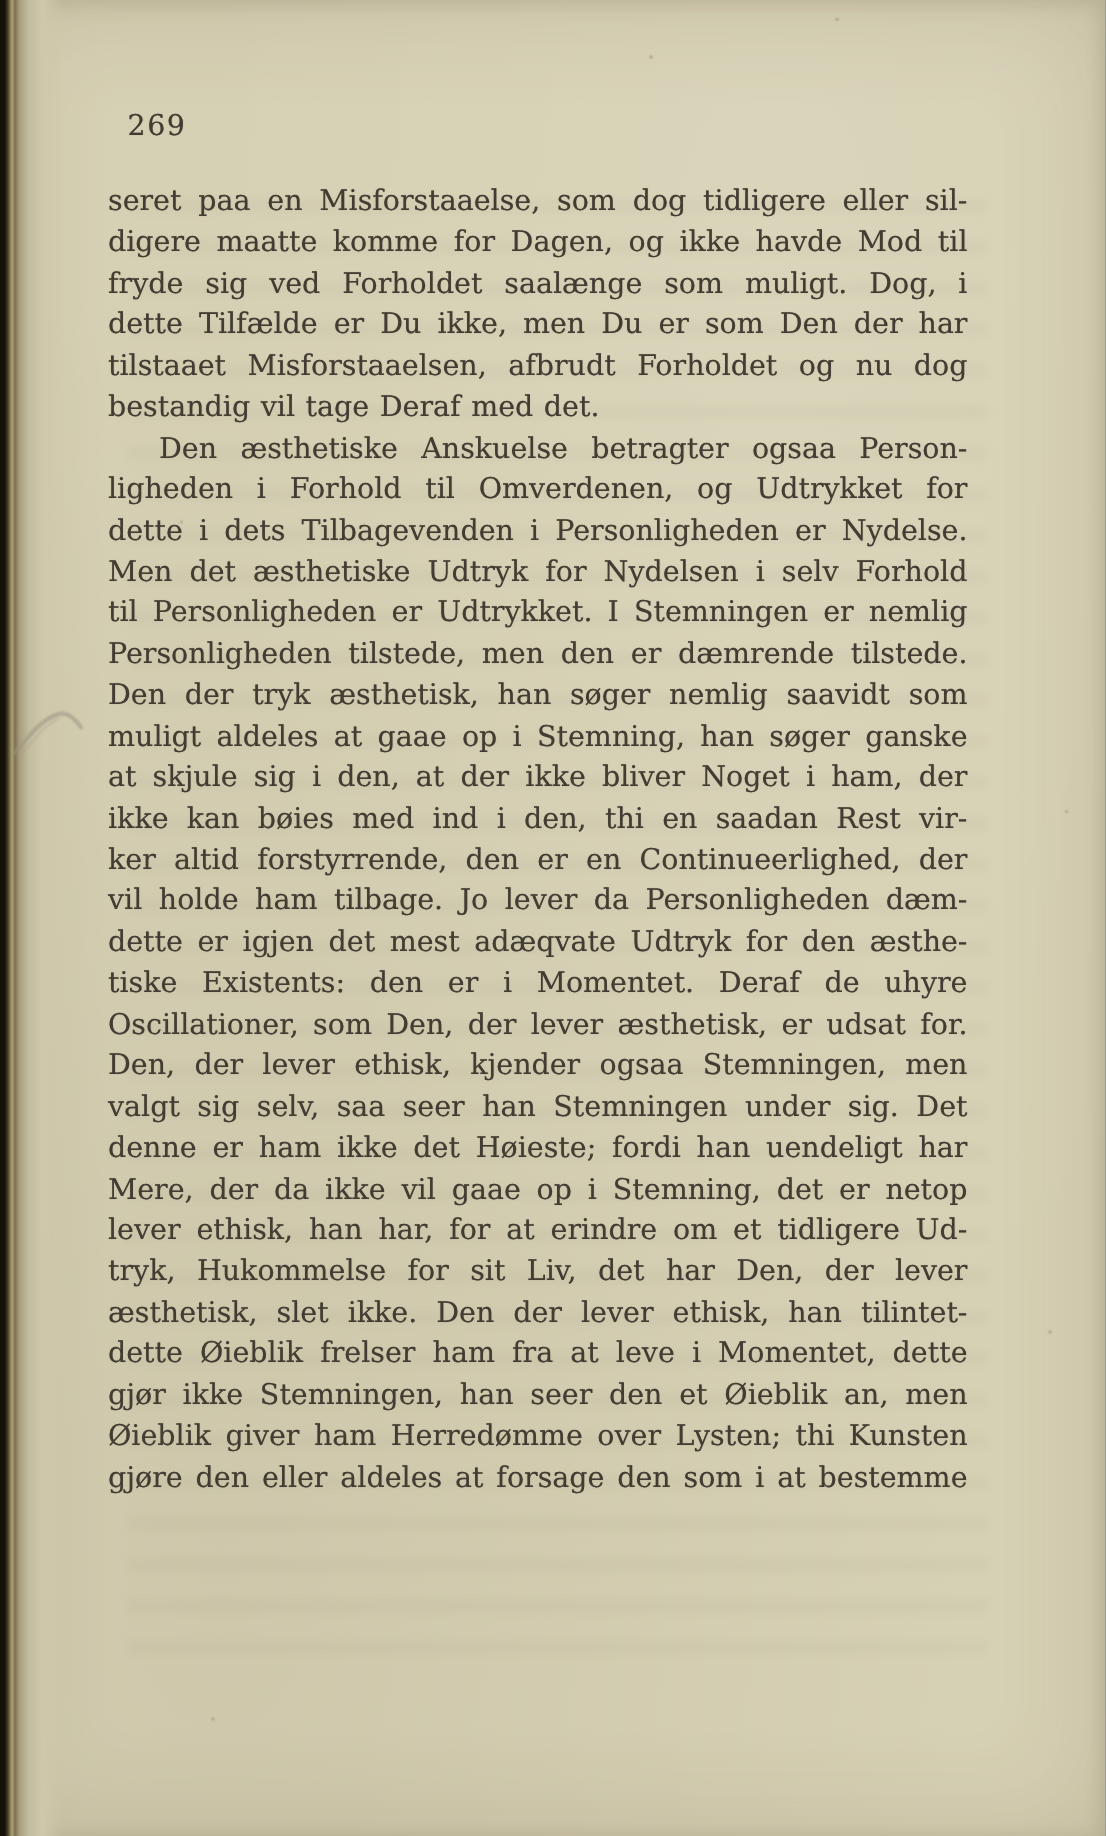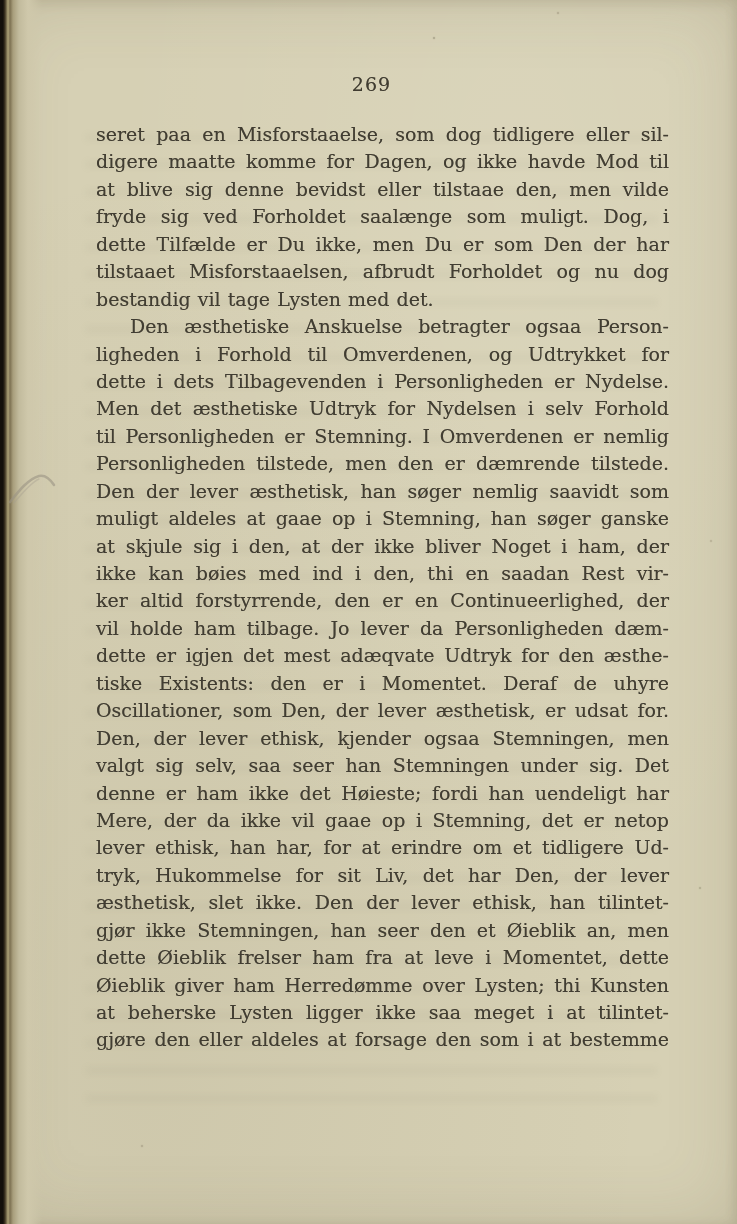--- a/index.html
+++ b/index.html
@@ -41,28 +41,28 @@
     box-shadow:
       433px 37px 1px rgba(120,112,90,.45),
       557px 12px 1px rgba(120,112,90,.35),
       141px 1145px 1px rgba(120,112,90,.35),
       699px 887px 1px rgba(125,118,95,.40),
       120px 347px 1px rgba(130,122,100,.35),
       710px 540px 1px rgba(120,112,90,.30);
   }
   .pagenum{
     position:absolute;left:85px;top:71px;width:573px;
-    text-align:center;
+    text-align:left;
     font-size:19px;line-height:26px;
     letter-spacing:1px;
     color:#403c31;
     text-shadow:0 0 .5px rgba(62,56,44,.55);
   }
   .textblock{
-    position:absolute;left:96px;top:121px;width:573px;
+    position:absolute;left:72px;top:121px;width:573px;
     color:#413d32;
     text-shadow:0 0 .5px rgba(62,56,44,.5);
   }
   .line{
     font-size:19px;
     line-height:27.45px;
     height:27.45px;
     white-space:nowrap;
     word-spacing:1px;
     text-align:justify;
@@ -83,46 +83,44 @@
   <svg class="pencil" viewBox="0 0 54 48">
     <path d="M4 40 C 12 30, 22 17, 33 14 C 39 12.5, 44 17, 48 23" fill="none" stroke="#9b9484" stroke-width="2.6" stroke-linecap="round"></path>
     <path d="M8 41 C 15 33, 24 21, 33 17" fill="none" stroke="#a8a191" stroke-width="1.4" stroke-linecap="round" opacity="0.7"></path>
   </svg>
 
   <div class="pagenum">269</div>
 
   <div class="textblock">
       <div class="line">seret paa en Misforstaaelse, som dog tidligere eller sil-</div>
       <div class="line">digere maatte komme for Dagen, og ikke havde Mod til</div>
-      <div class="line">at blive sig denne bevidst eller tilstaae den, men vilde</div>
       <div class="line">fryde sig ved Forholdet saalænge som muligt.  Dog, i</div>
       <div class="line">dette Tilfælde er Du ikke, men Du er som Den der har</div>
       <div class="line">tilstaaet Misforstaaelsen, afbrudt Forholdet og nu dog</div>
-      <div class="line flush">bestandig vil tage Lysten med det.</div>
+      <div class="line flush">bestandig vil tage Deraf med det.</div>
       <div class="line indent">Den æsthetiske Anskuelse betragter ogsaa Person-</div>
       <div class="line">ligheden i Forhold til Omverdenen, og Udtrykket for</div>
       <div class="line">dette i dets Tilbagevenden i Personligheden er Nydelse.</div>
       <div class="line">Men det æsthetiske Udtryk for Nydelsen i selv Forhold</div>
-      <div class="line">til Personligheden er Stemning.  I Omverdenen er nemlig</div>
+      <div class="line">til Personligheden er Udtrykket.  I Stemningen er nemlig</div>
       <div class="line">Personligheden tilstede, men den er dæmrende tilstede.</div>
-      <div class="line">Den der lever æsthetisk, han søger nemlig saavidt som</div>
+      <div class="line">Den der tryk æsthetisk, han søger nemlig saavidt som</div>
       <div class="line">muligt aldeles at gaae op i Stemning, han søger ganske</div>
       <div class="line">at skjule sig i den, at der ikke bliver Noget i ham, der</div>
       <div class="line">ikke kan bøies med ind i den, thi en saadan Rest vir-</div>
       <div class="line">ker altid forstyrrende, den er en Continueerlighed, der</div>
       <div class="line">vil holde ham tilbage.  Jo lever da Personligheden dæm-</div>
       <div class="line">dette er igjen det mest adæqvate Udtryk for den æsthe-</div>
       <div class="line">tiske Existents: den er i Momentet.  Deraf de uhyre</div>
       <div class="line">Oscillationer, som Den, der lever æsthetisk, er udsat for.</div>
       <div class="line">Den, der lever ethisk, kjender ogsaa Stemningen, men</div>
       <div class="line">valgt sig selv, saa seer han Stemningen under sig.  Det</div>
       <div class="line">denne er ham ikke det Høieste; fordi han uendeligt har</div>
       <div class="line">Mere, der da ikke vil gaae op i Stemning, det er netop</div>
       <div class="line">lever ethisk, han har, for at erindre om et tidligere Ud-</div>
       <div class="line">tryk, Hukommelse for sit Liv, det har Den, der lever</div>
       <div class="line">æsthetisk, slet ikke.  Den der lever ethisk, han tilintet-</div>
+      <div class="line">dette Øieblik frelser ham fra at leve i Momentet, dette</div>
       <div class="line">gjør ikke Stemningen, han seer den et Øieblik an, men</div>
-      <div class="line">dette Øieblik frelser ham fra at leve i Momentet, dette</div>
       <div class="line">Øieblik giver ham Herredømme over Lysten; thi Kunsten</div>
-      <div class="line">at beherske Lysten ligger ikke saa meget i at tilintet-</div>
       <div class="line">gjøre den eller aldeles at forsage den som i at bestemme</div>
     </div>
 </div>
 
 </body></html>

